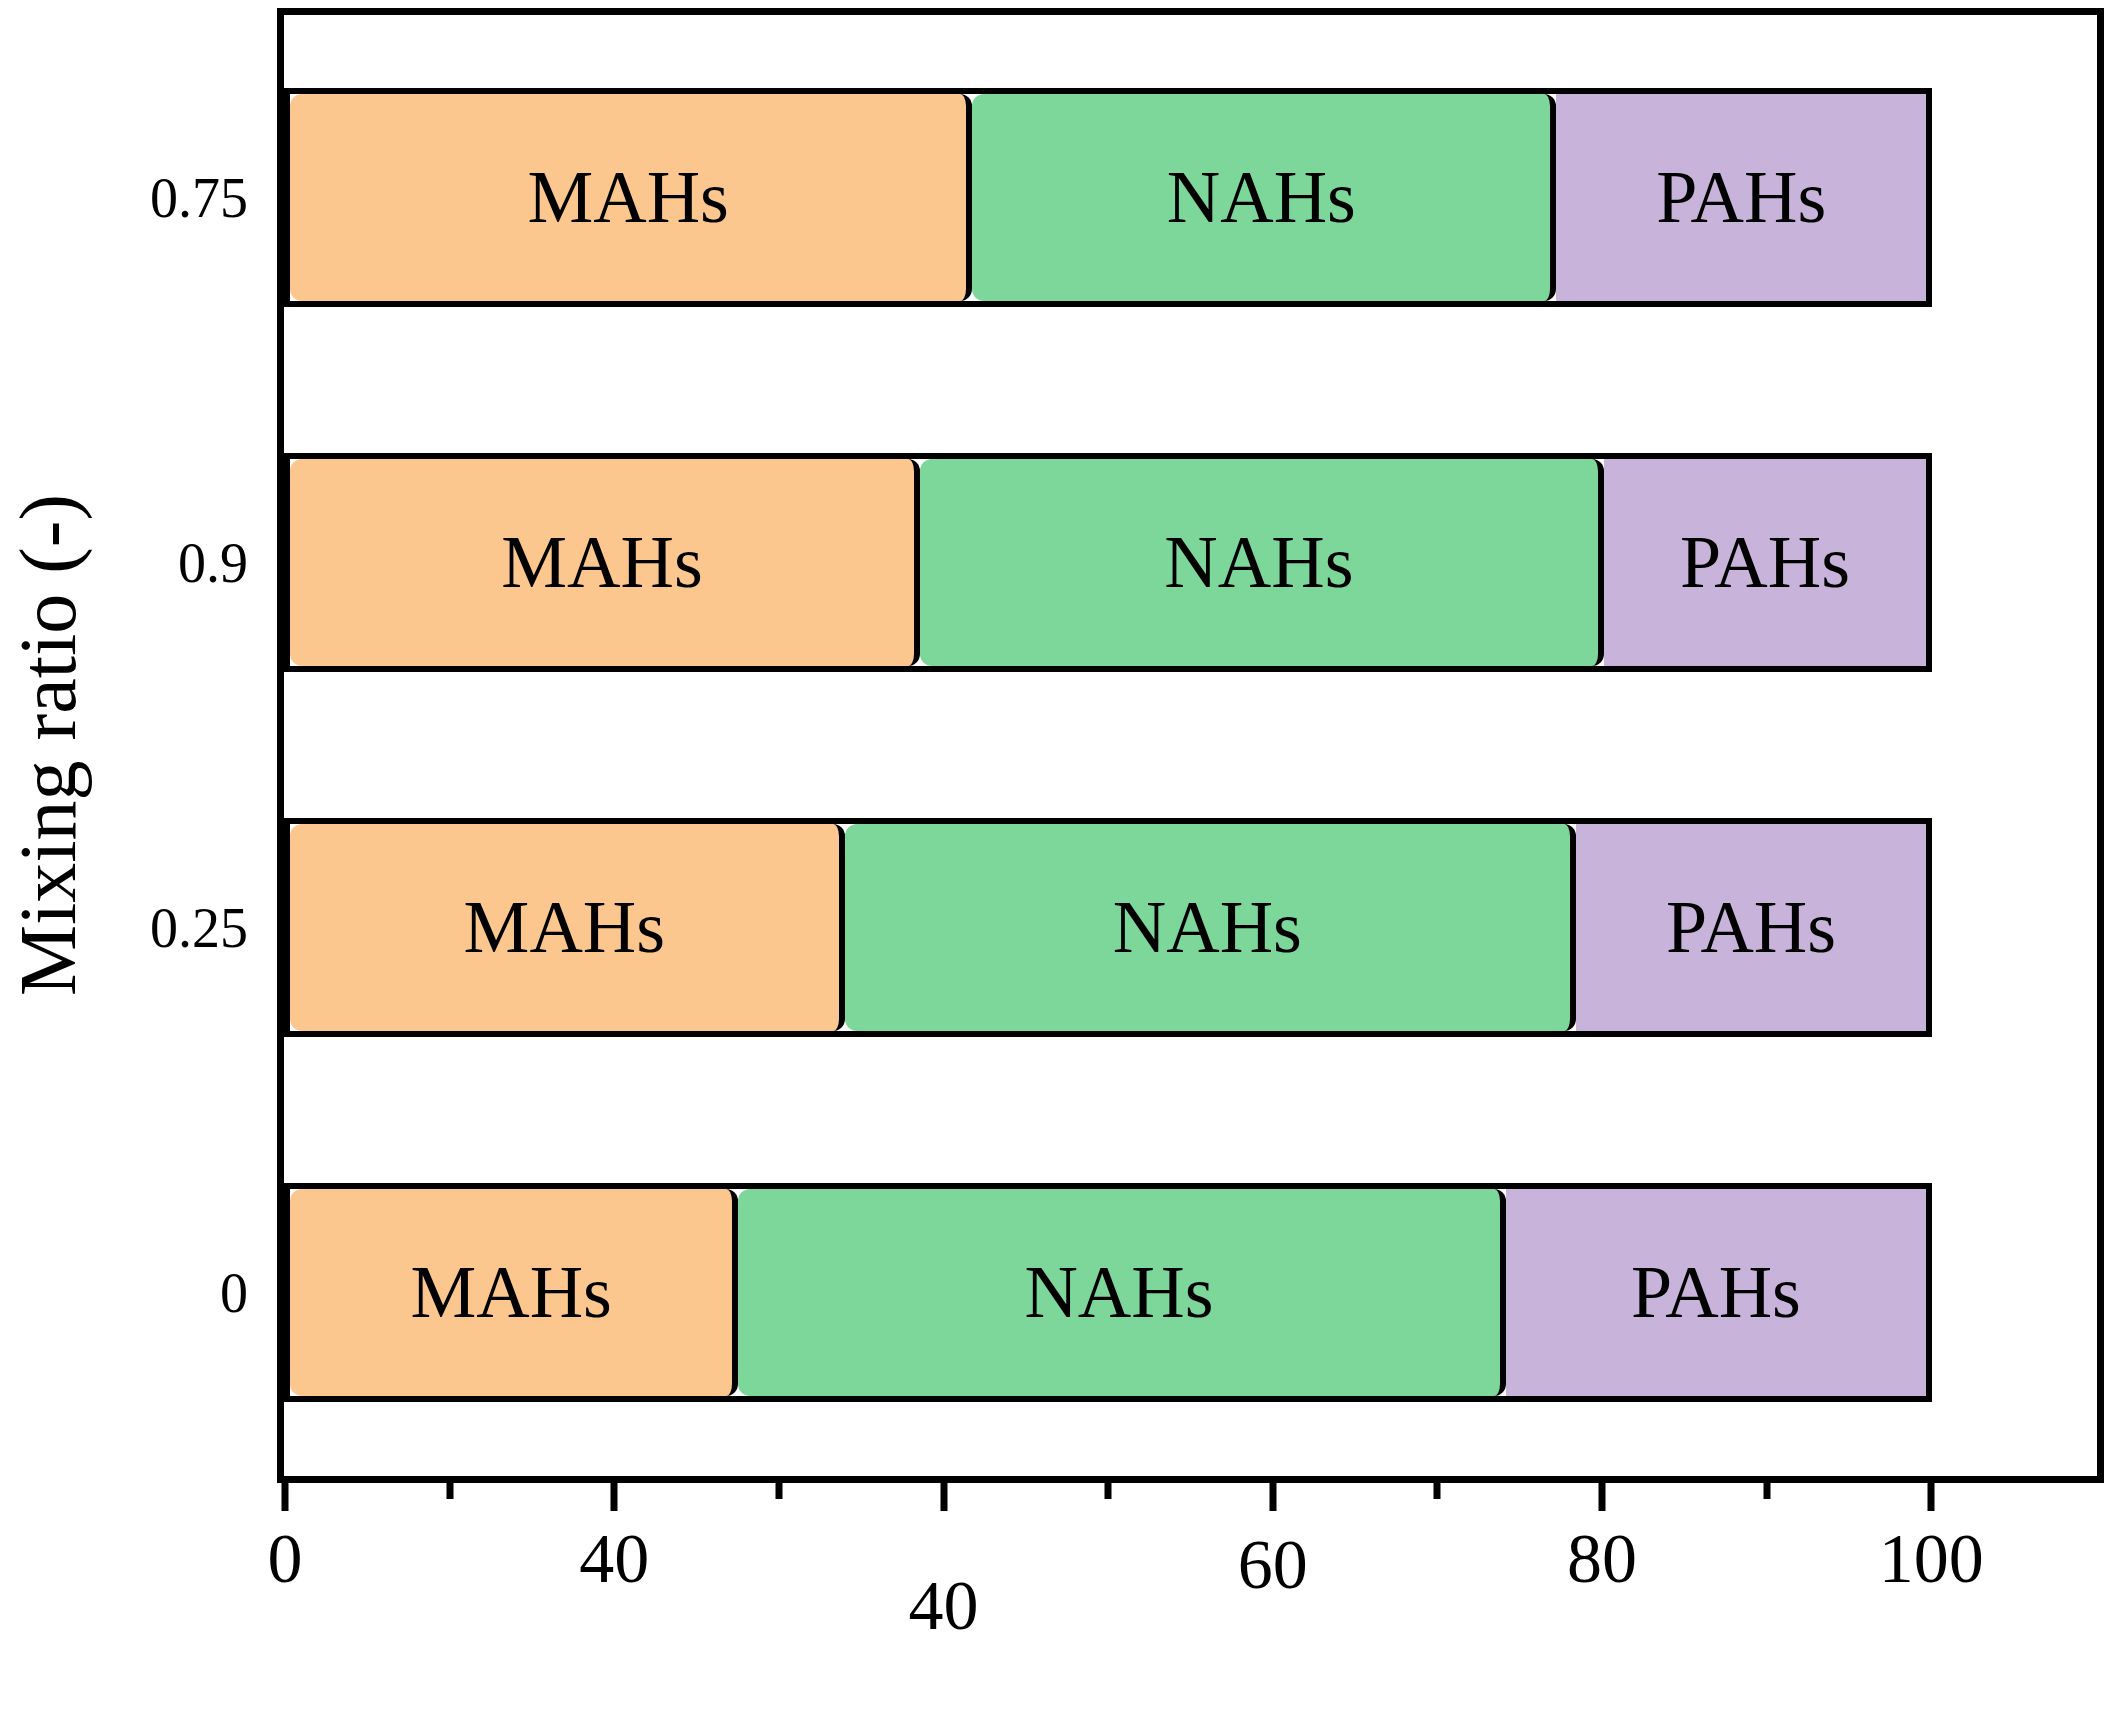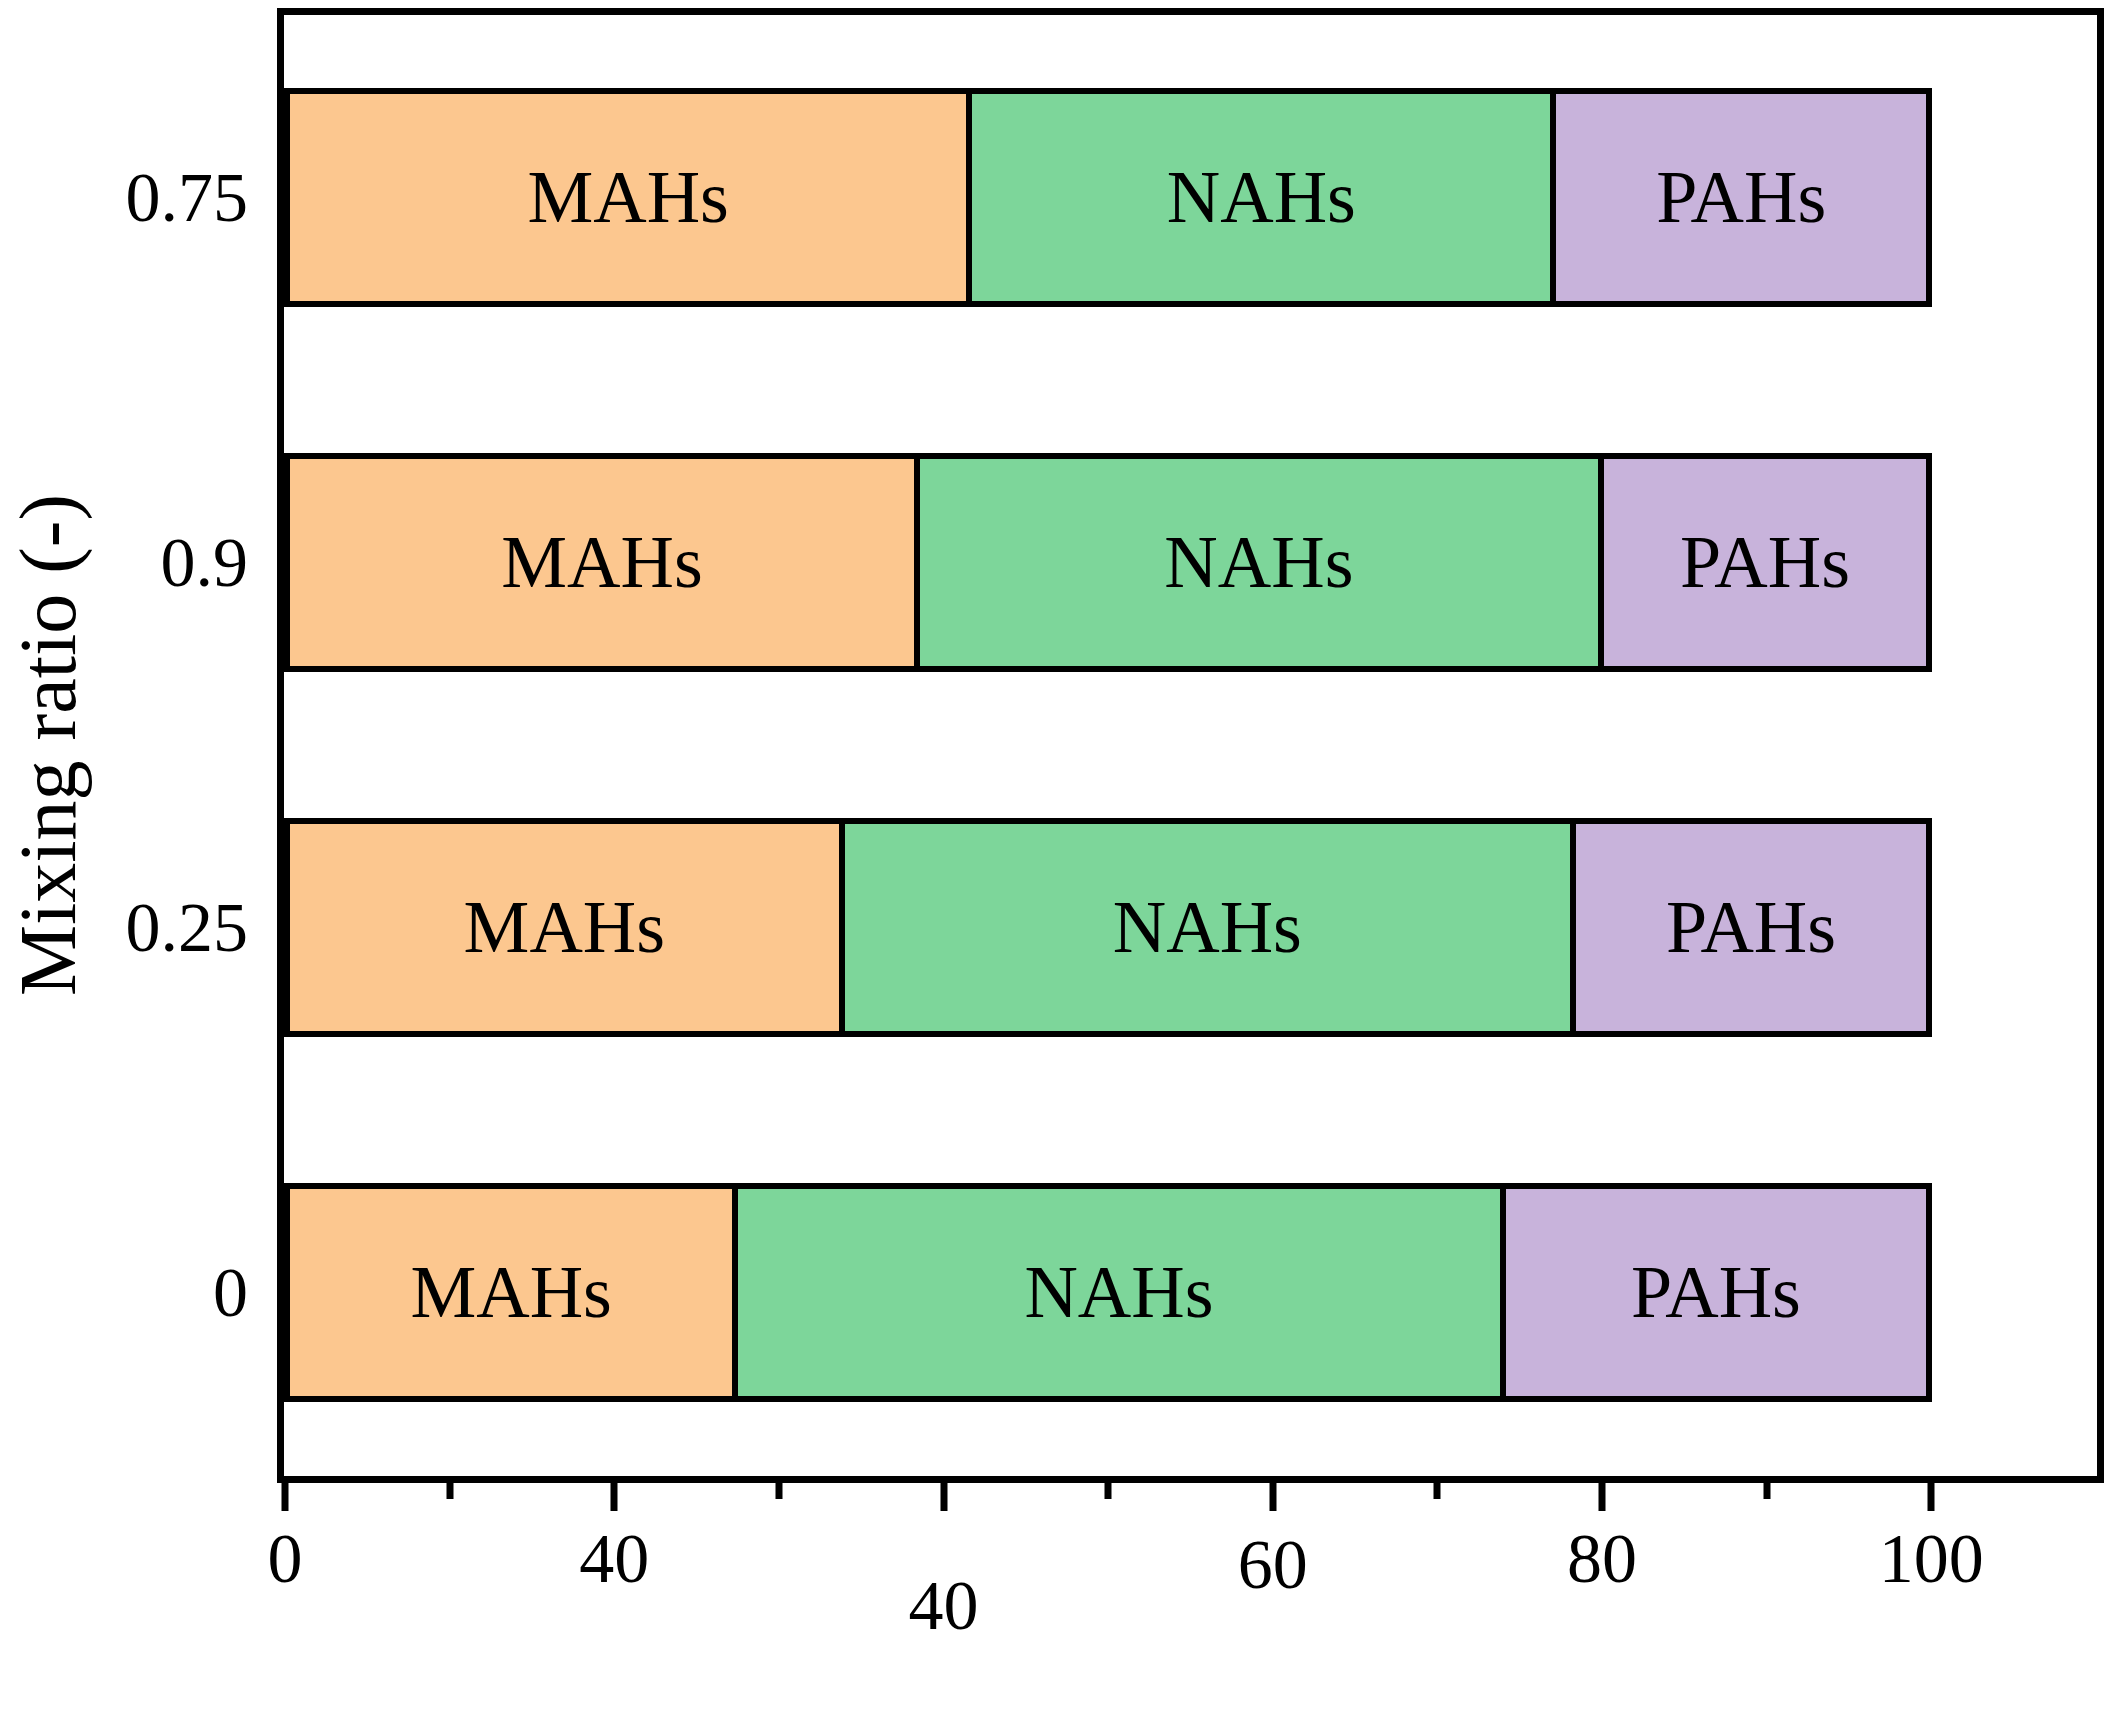--- a/index.html
+++ b/index.html
@@ -41,34 +41,35 @@
   .seg {
     height: 100%;
     box-sizing: border-box;
     display: flex;
     align-items: center;
     justify-content: center;
     overflow: hidden;
   }
   .seg:not(:last-child) {
     border-right: 6.2px solid #000000;
+    border-radius: 12px;
   }
   .seg-label {
     font-size: 74px;
     line-height: 1;
     color: #000000;
     white-space: nowrap;
   }
   
   .ytick-label {
     position: absolute;
     left: 0;
     width: 248px;
     text-align: right;
-    font-size: 70px;
+    font-size: 56px;
     line-height: 1;
     transform: translateY(-50%);
     white-space: nowrap;
   }
   
   .xaxis {
     position: absolute;
     left: 285px;
     top: 1483px;
     width: 1811px;

